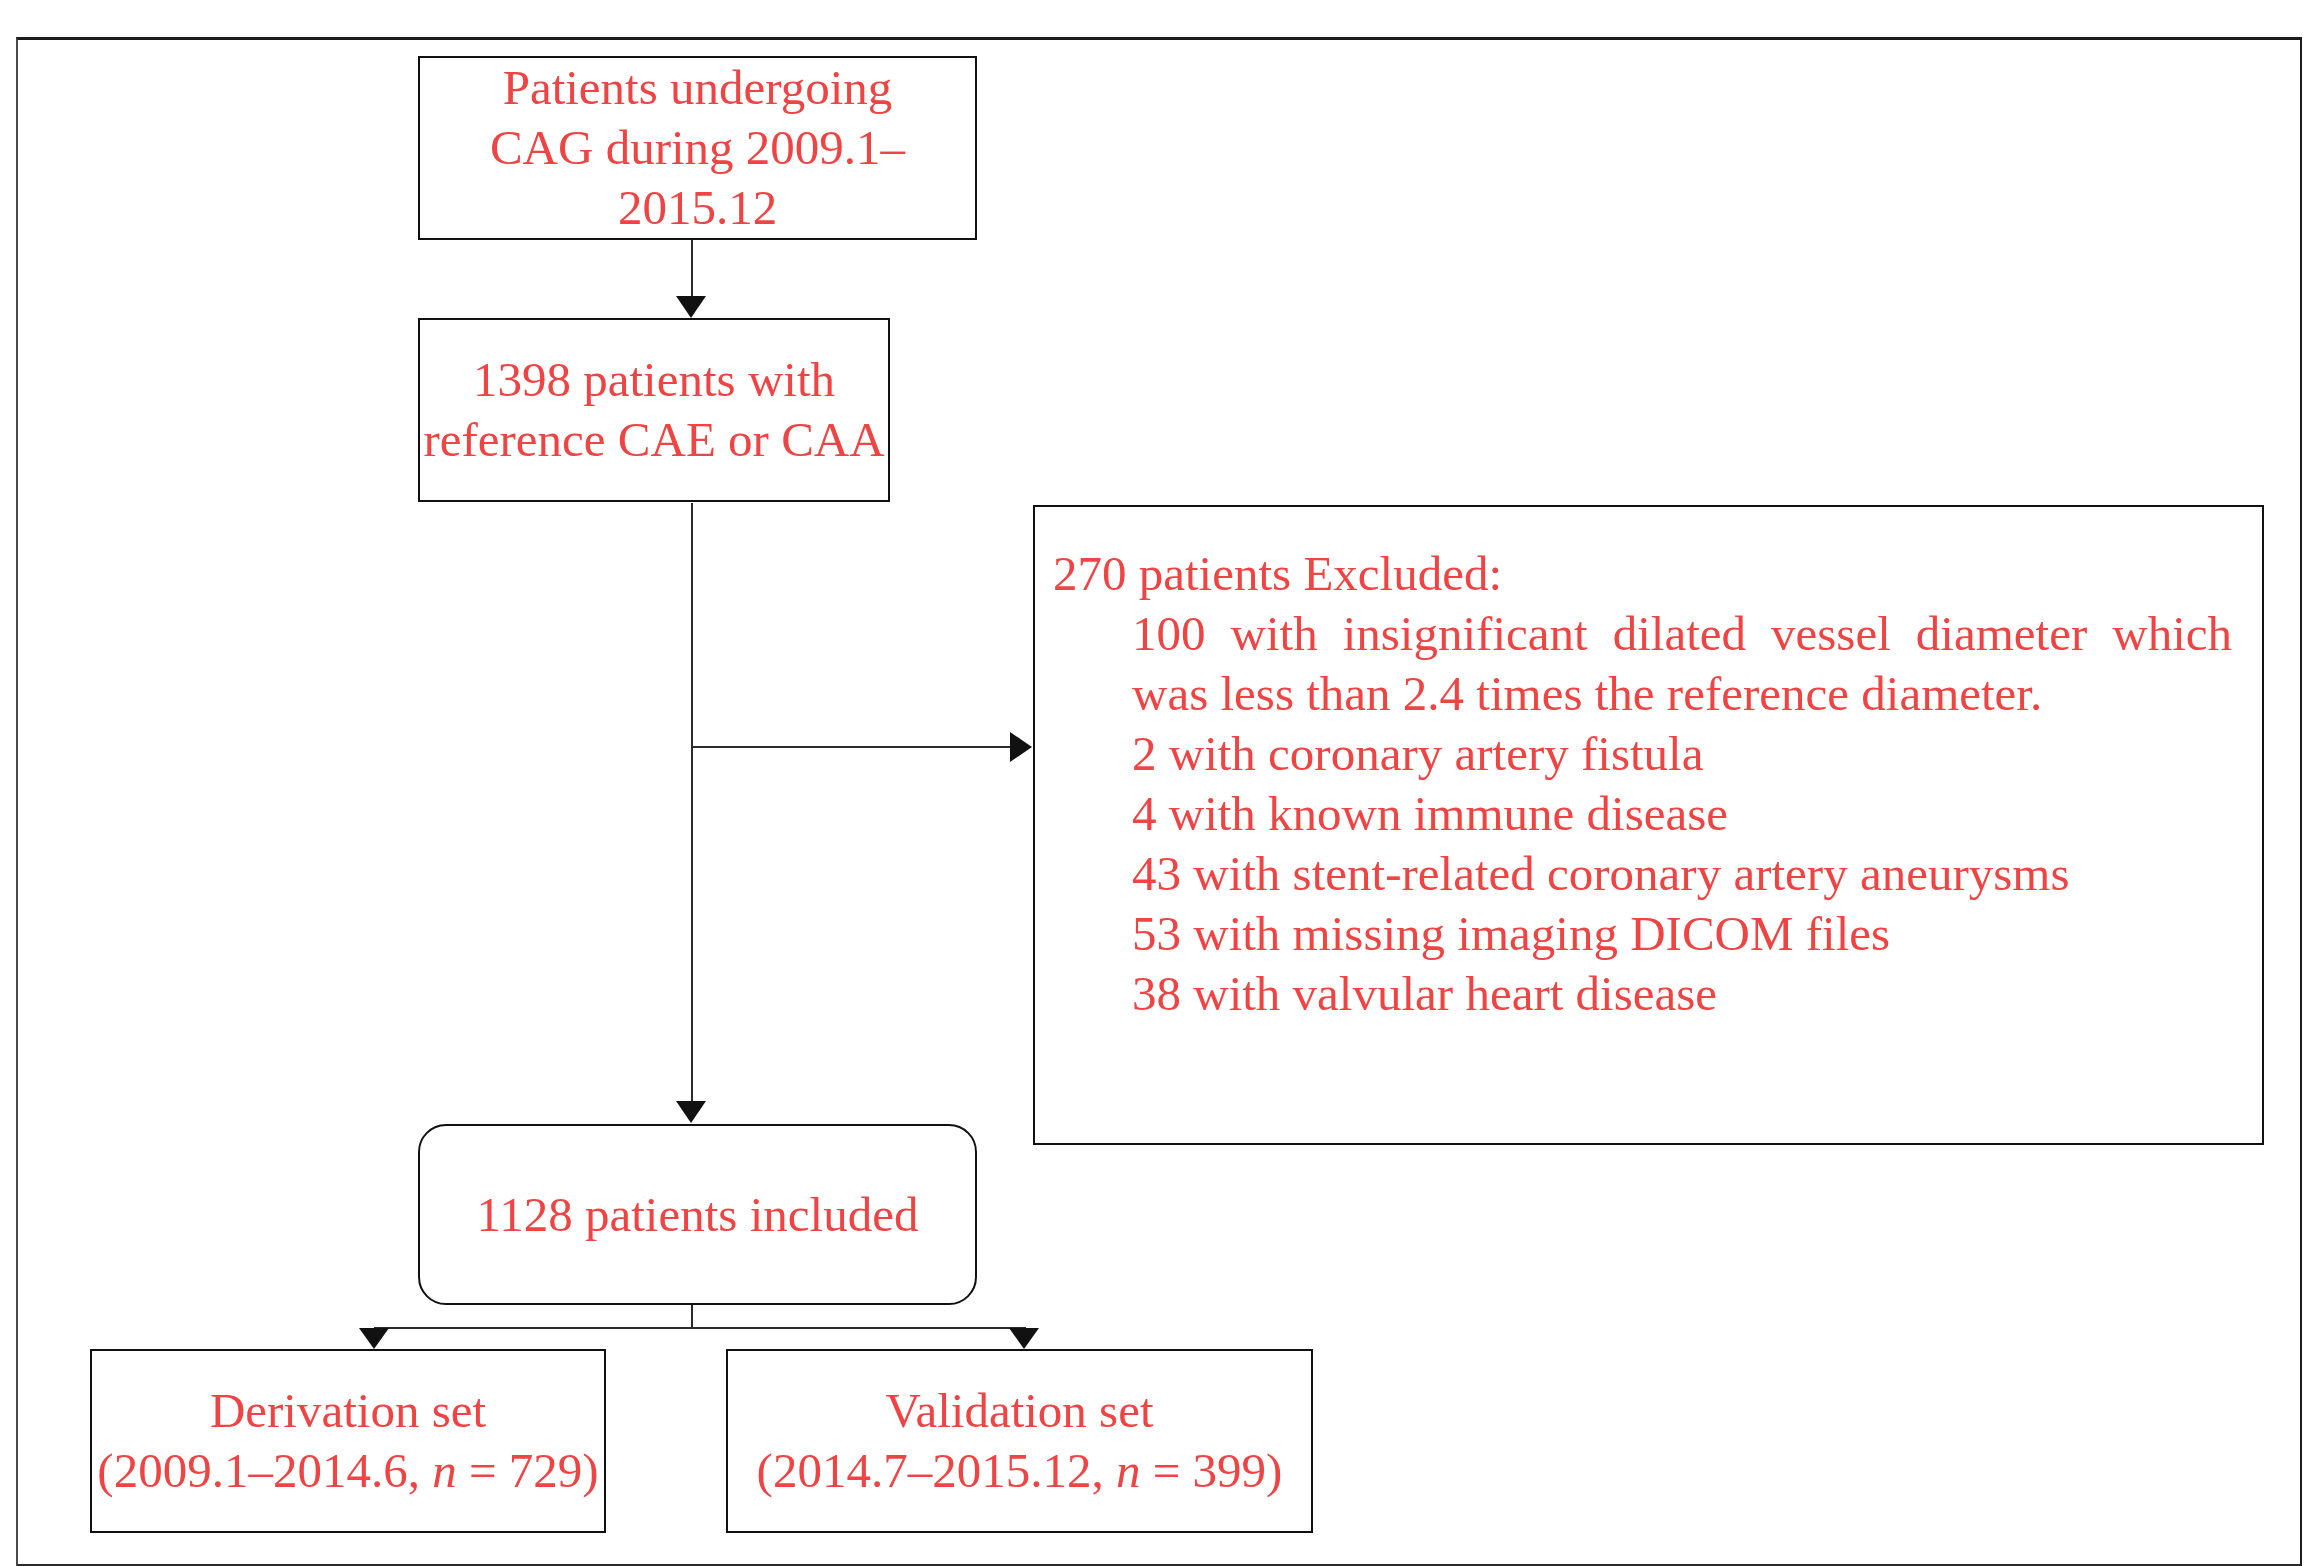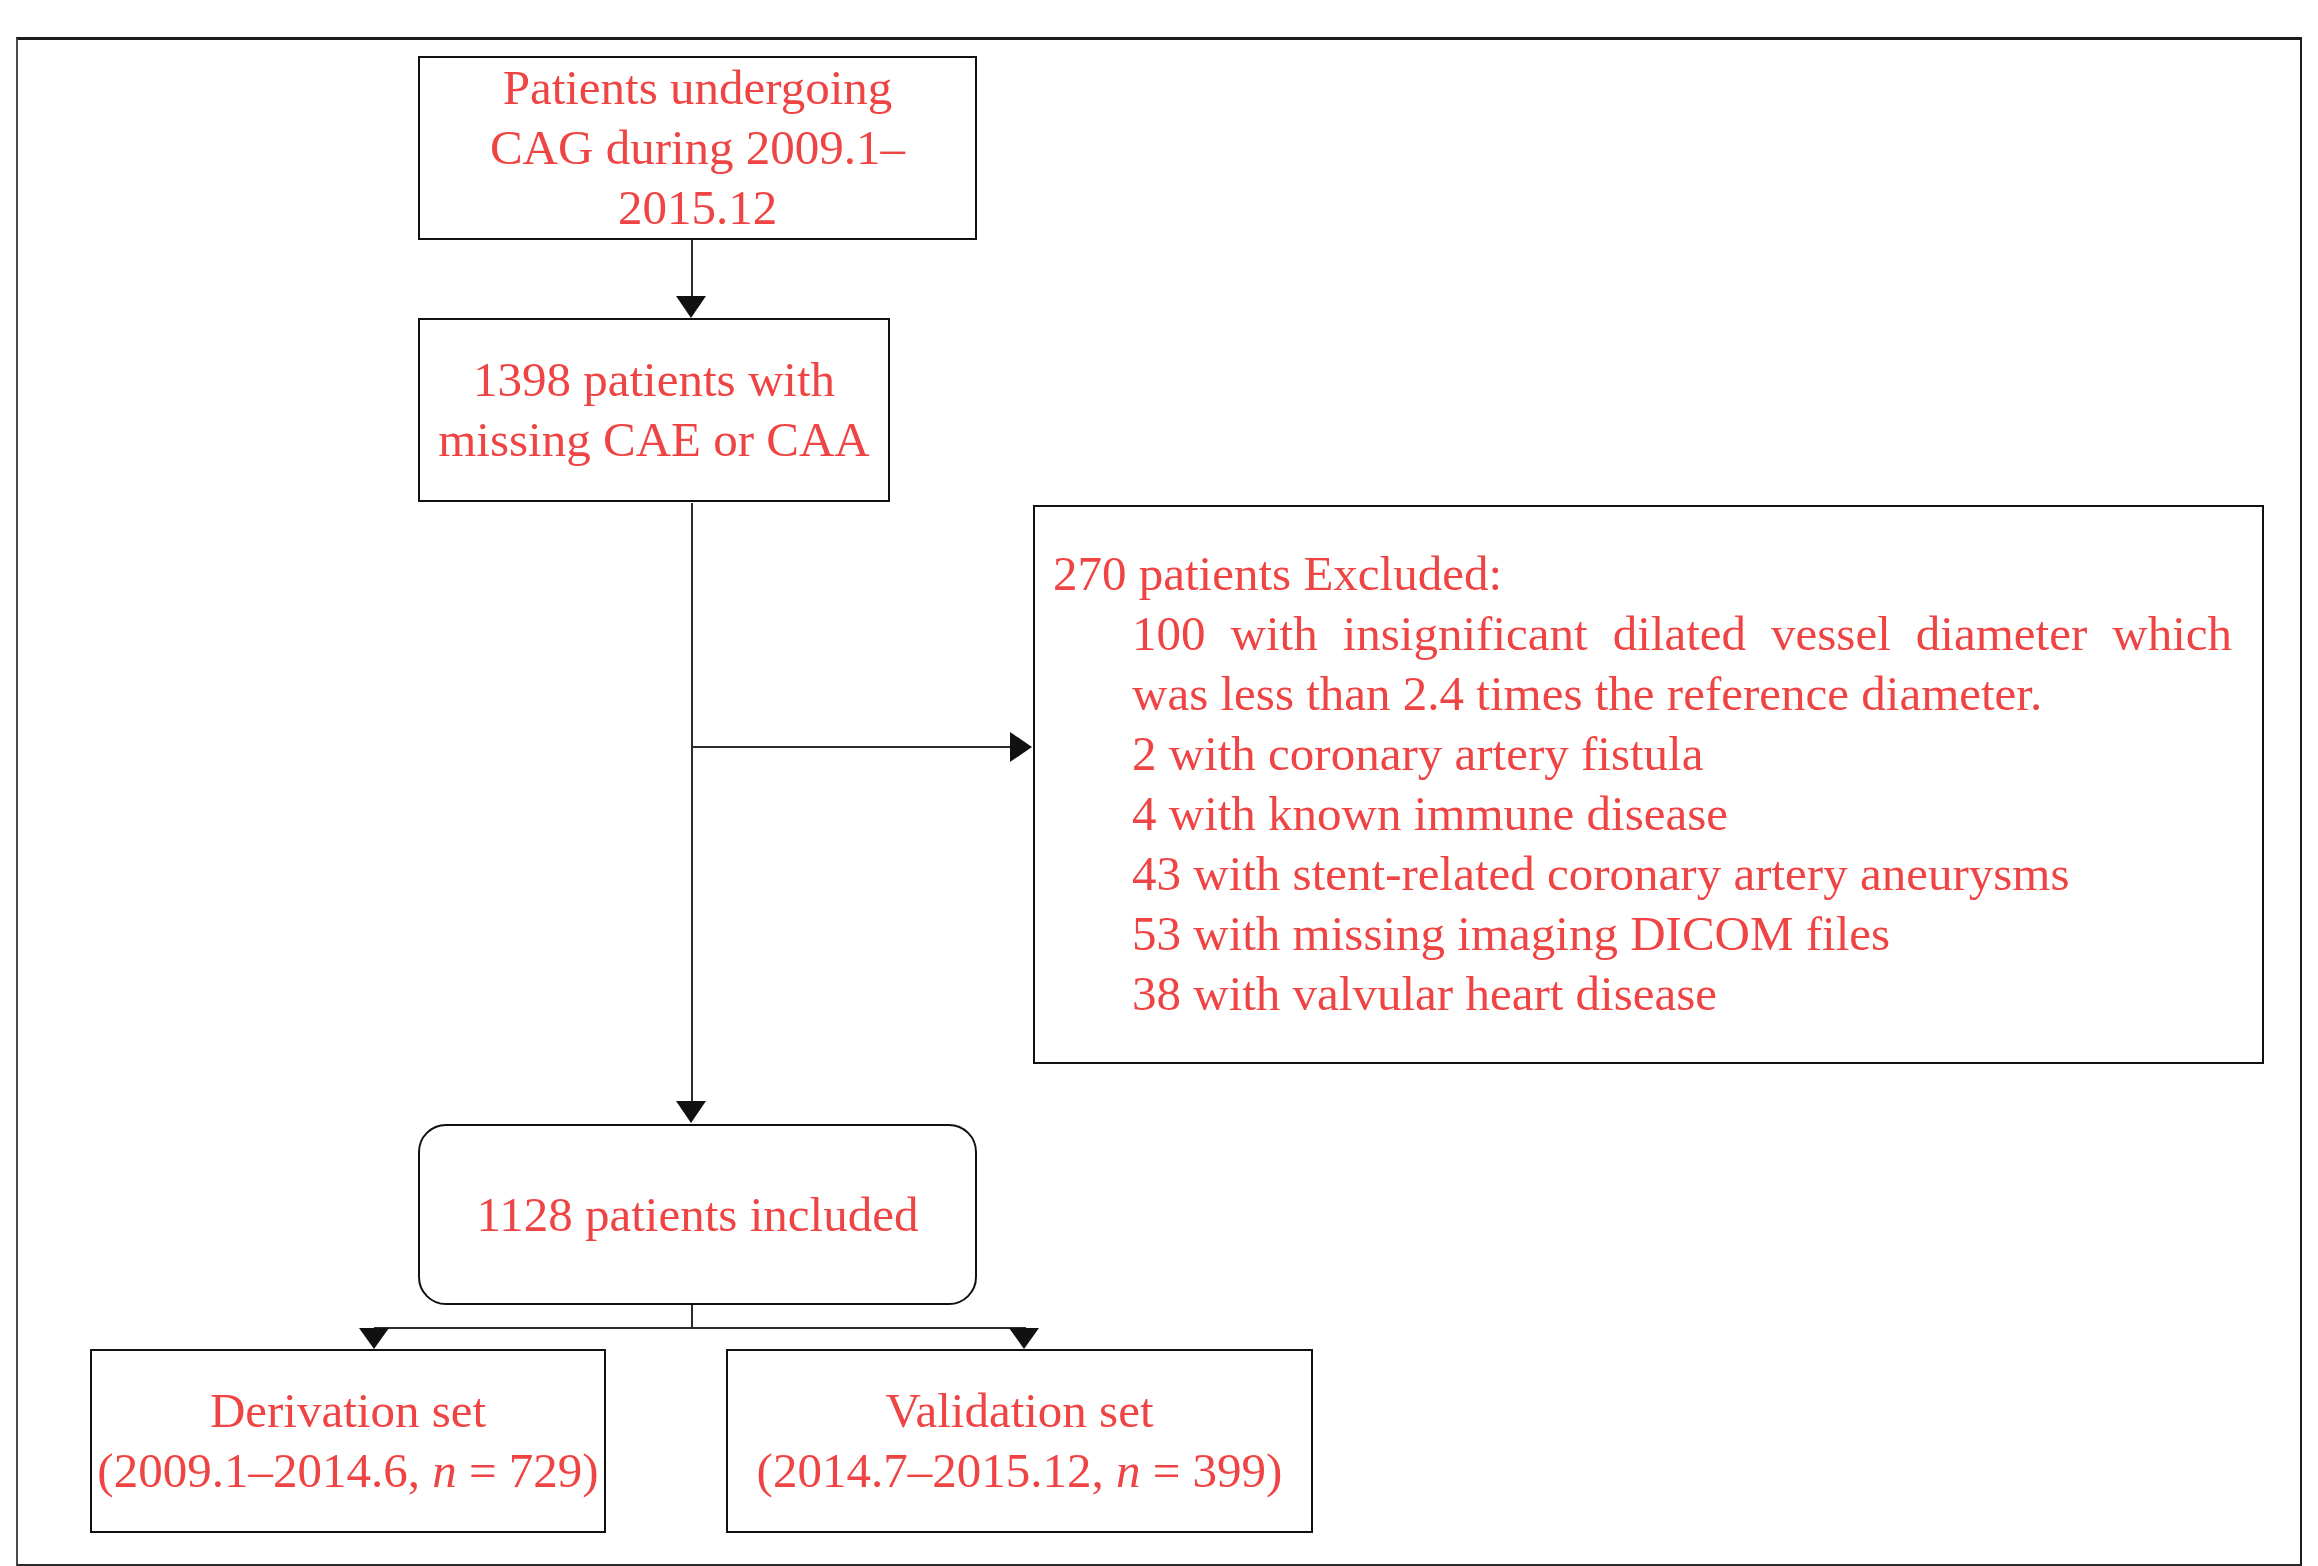--- a/index.html
+++ b/index.html
@@ -41,21 +41,21 @@
 
   .box-top       { left: 418px;  top: 36px;   width: 559px;  height: 184px; }
   .box-reported  { left: 418px;  top: 298px;  width: 472px;  height: 184px; }
   .box-included  { left: 418px;  top: 1104px; width: 559px;  height: 181px; border-radius: 28px; }
   .box-derivation{ left: 90px;  top: 1329px; width: 516px;  height: 184px; }
   .box-validation{ left: 726px;  top: 1329px; width: 587px;  height: 184px; align-items: center; }
 
   .box-excluded {
     position: absolute;
     left: 1033px; top: 485px;
-    width: 1231px; height: 559px;
+    width: 1231px; height: 640px;
     border: 2.2px solid #111111;
     background: #ffffff;
     font-size: 49px;
     line-height: 60px;
     padding: 37px 30px 0 18px;
     text-align: left;
   }
   .excl-item { margin-left: 79px; }
   .excl-just { margin-left: 79px; text-align: justify; text-align-last: justify; }
 
@@ -102,21 +102,21 @@
     <div class="line">Patients undergoing</div>
     <div class="line">CAG during 2009.1–</div>
     <div class="line">2015.12</div>
   </div>
 
   <div class="vline v-top"></div>
   <div class="arrow-down ad-1"></div>
 
   <div class="fbox box-reported">
     <div class="line">1398 patients with</div>
-    <div class="line">missing CAE or CAA</div>
+    <div class="line">reference CAE or CAA</div>
   </div>
 
   <div class="vline v-long"></div>
   <div class="hline h-branch"></div>
   <div class="arrow-right ar-1"></div>
   <div class="arrow-down ad-2"></div>
 
   <div class="box-excluded">
     <div>270 patients Excluded:</div>
     <div class="excl-just">100 with insignificant dilated vessel diameter which</div>

